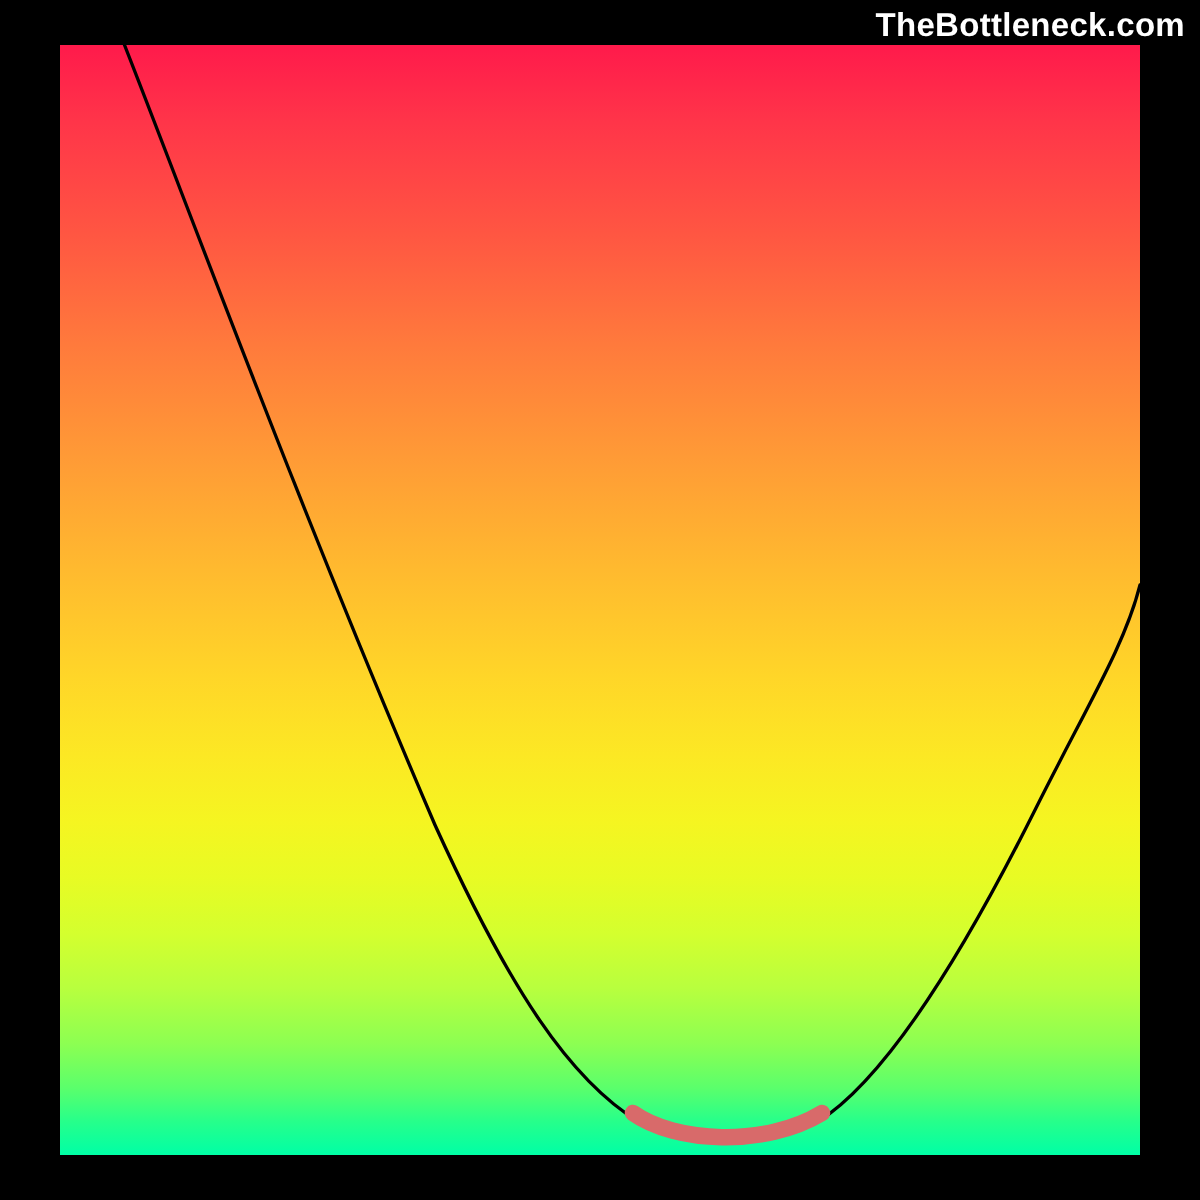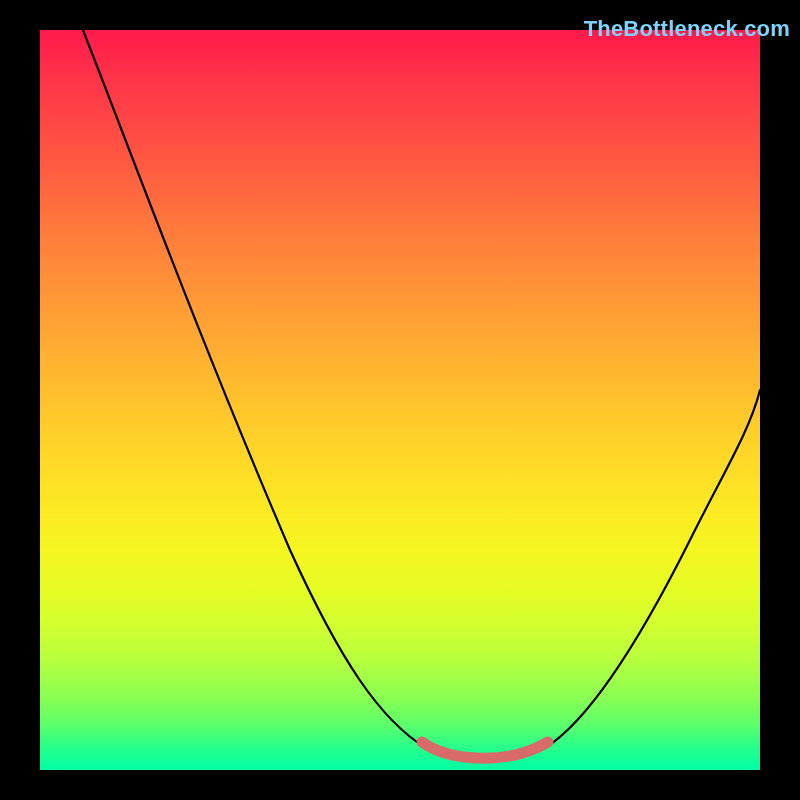--- a/index.html
+++ b/index.html
@@ -11,23 +11,23 @@
     font-family: Arial, Helvetica, sans-serif;
   }
   .frame {
     position: relative;
     width: 800px;
     height: 800px;
     background: #000;
   }
   .watermark {
     position: absolute;
-    top: 16px;
+    top: 4px;
     right: 10px;
-    color: #7dd3fc;
+    color: #ffffff;
     font-size: 22px;
     font-weight: bold;
     letter-spacing: 0.2px;
     z-index: 10;
   }
   .plot {
     position: absolute;
     left: 40px;
     top: 30px;
     width: 720px;

